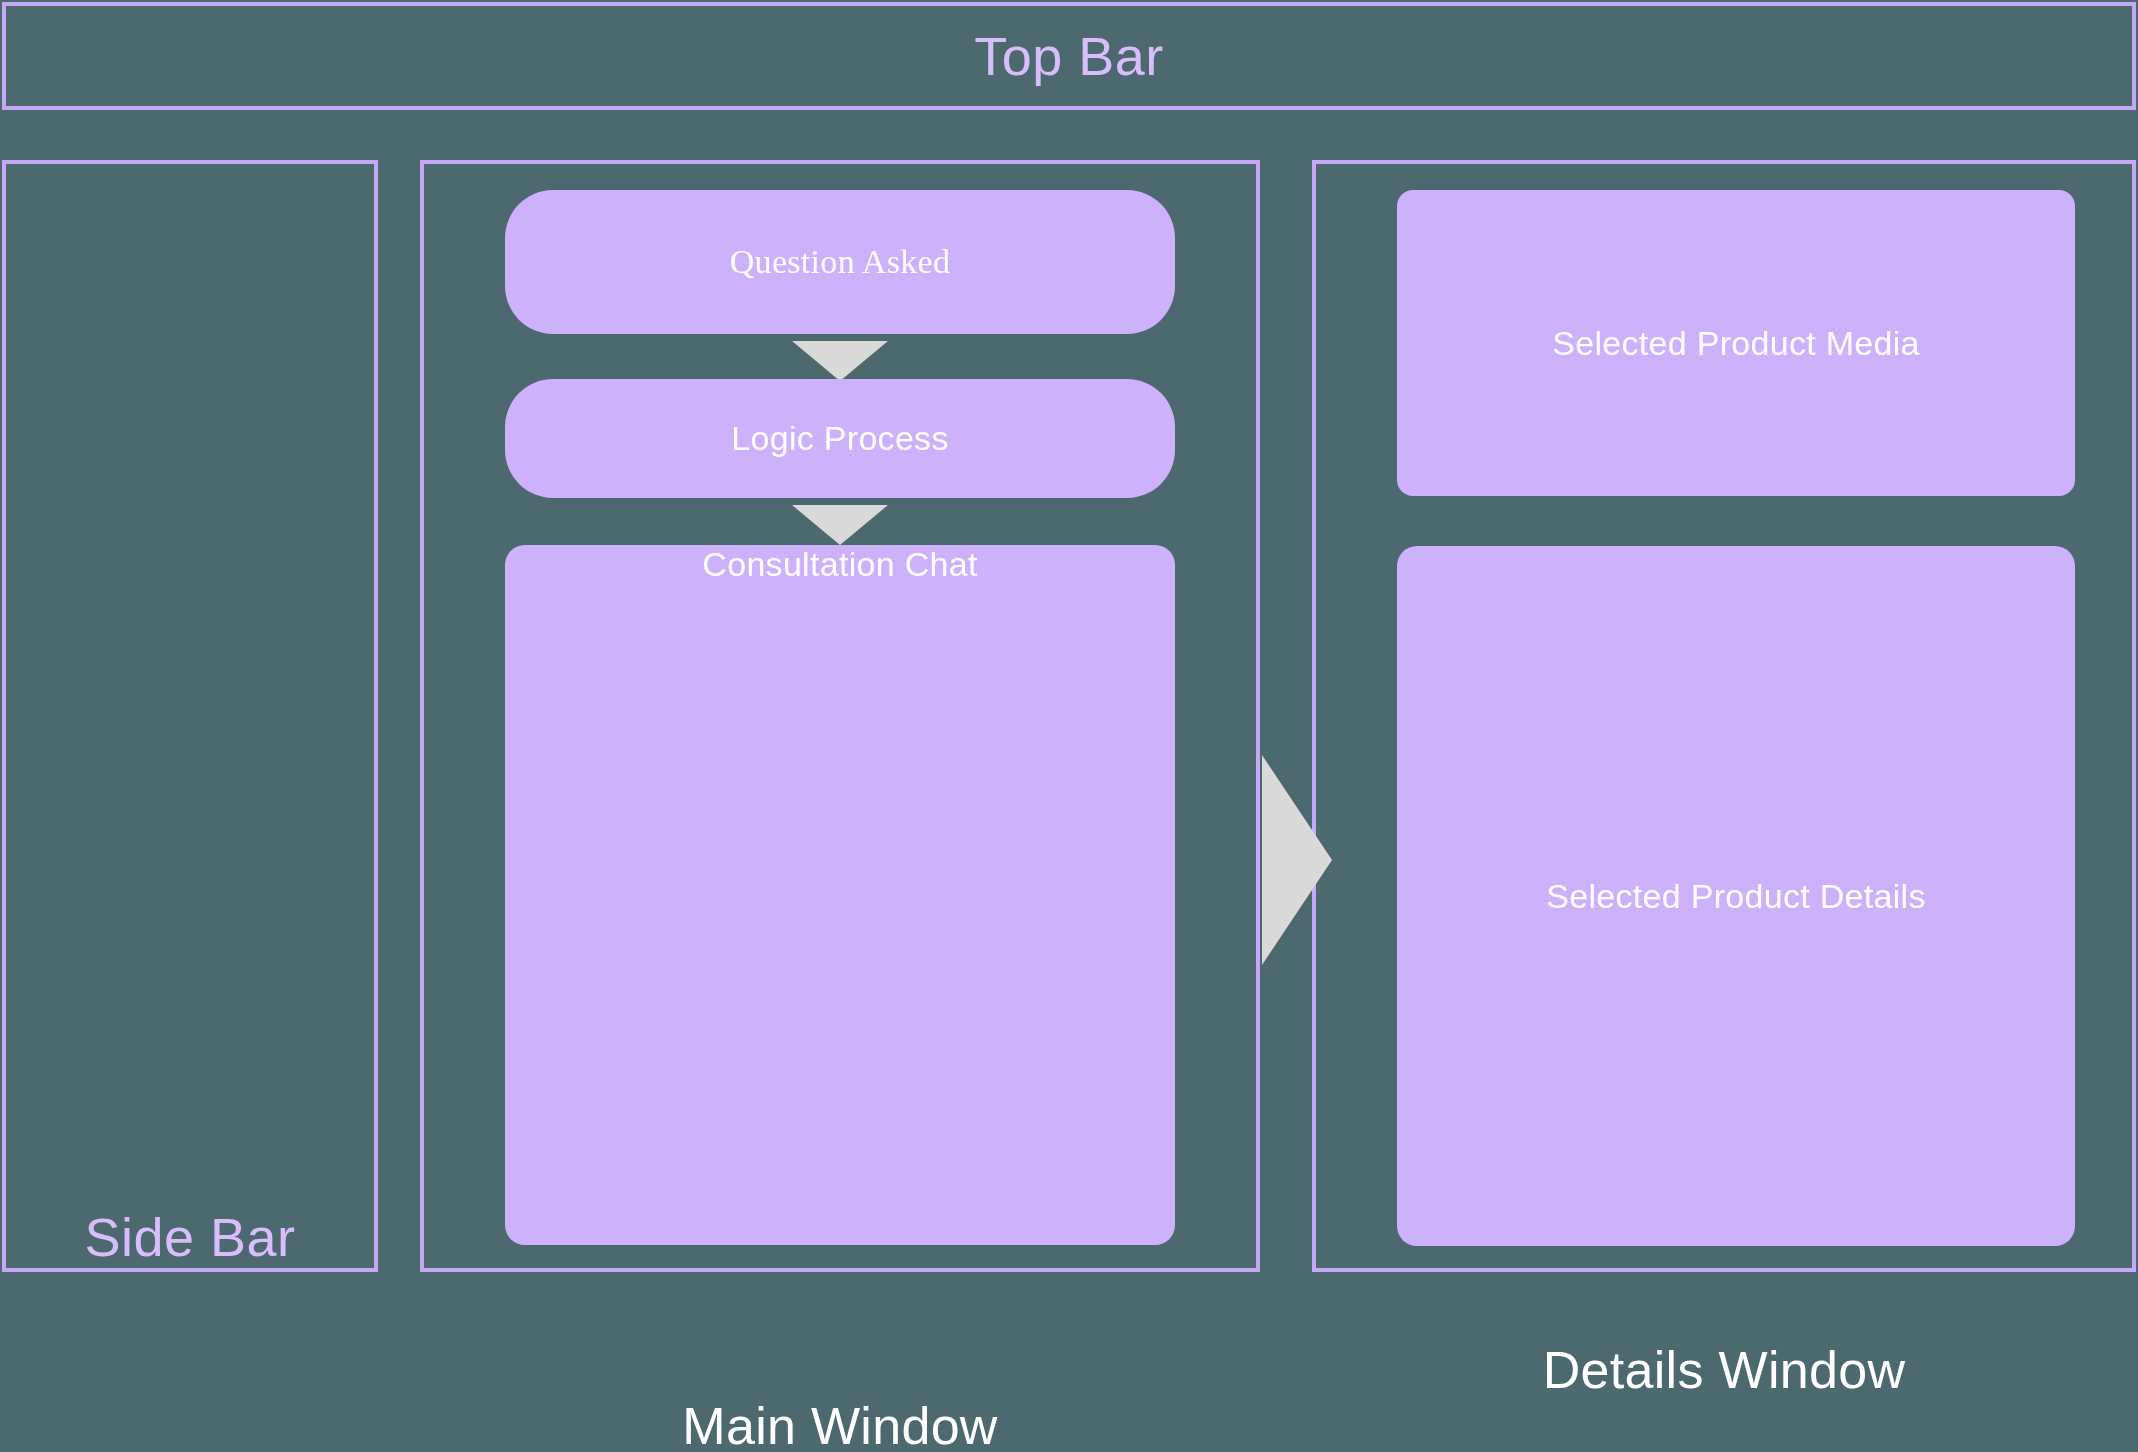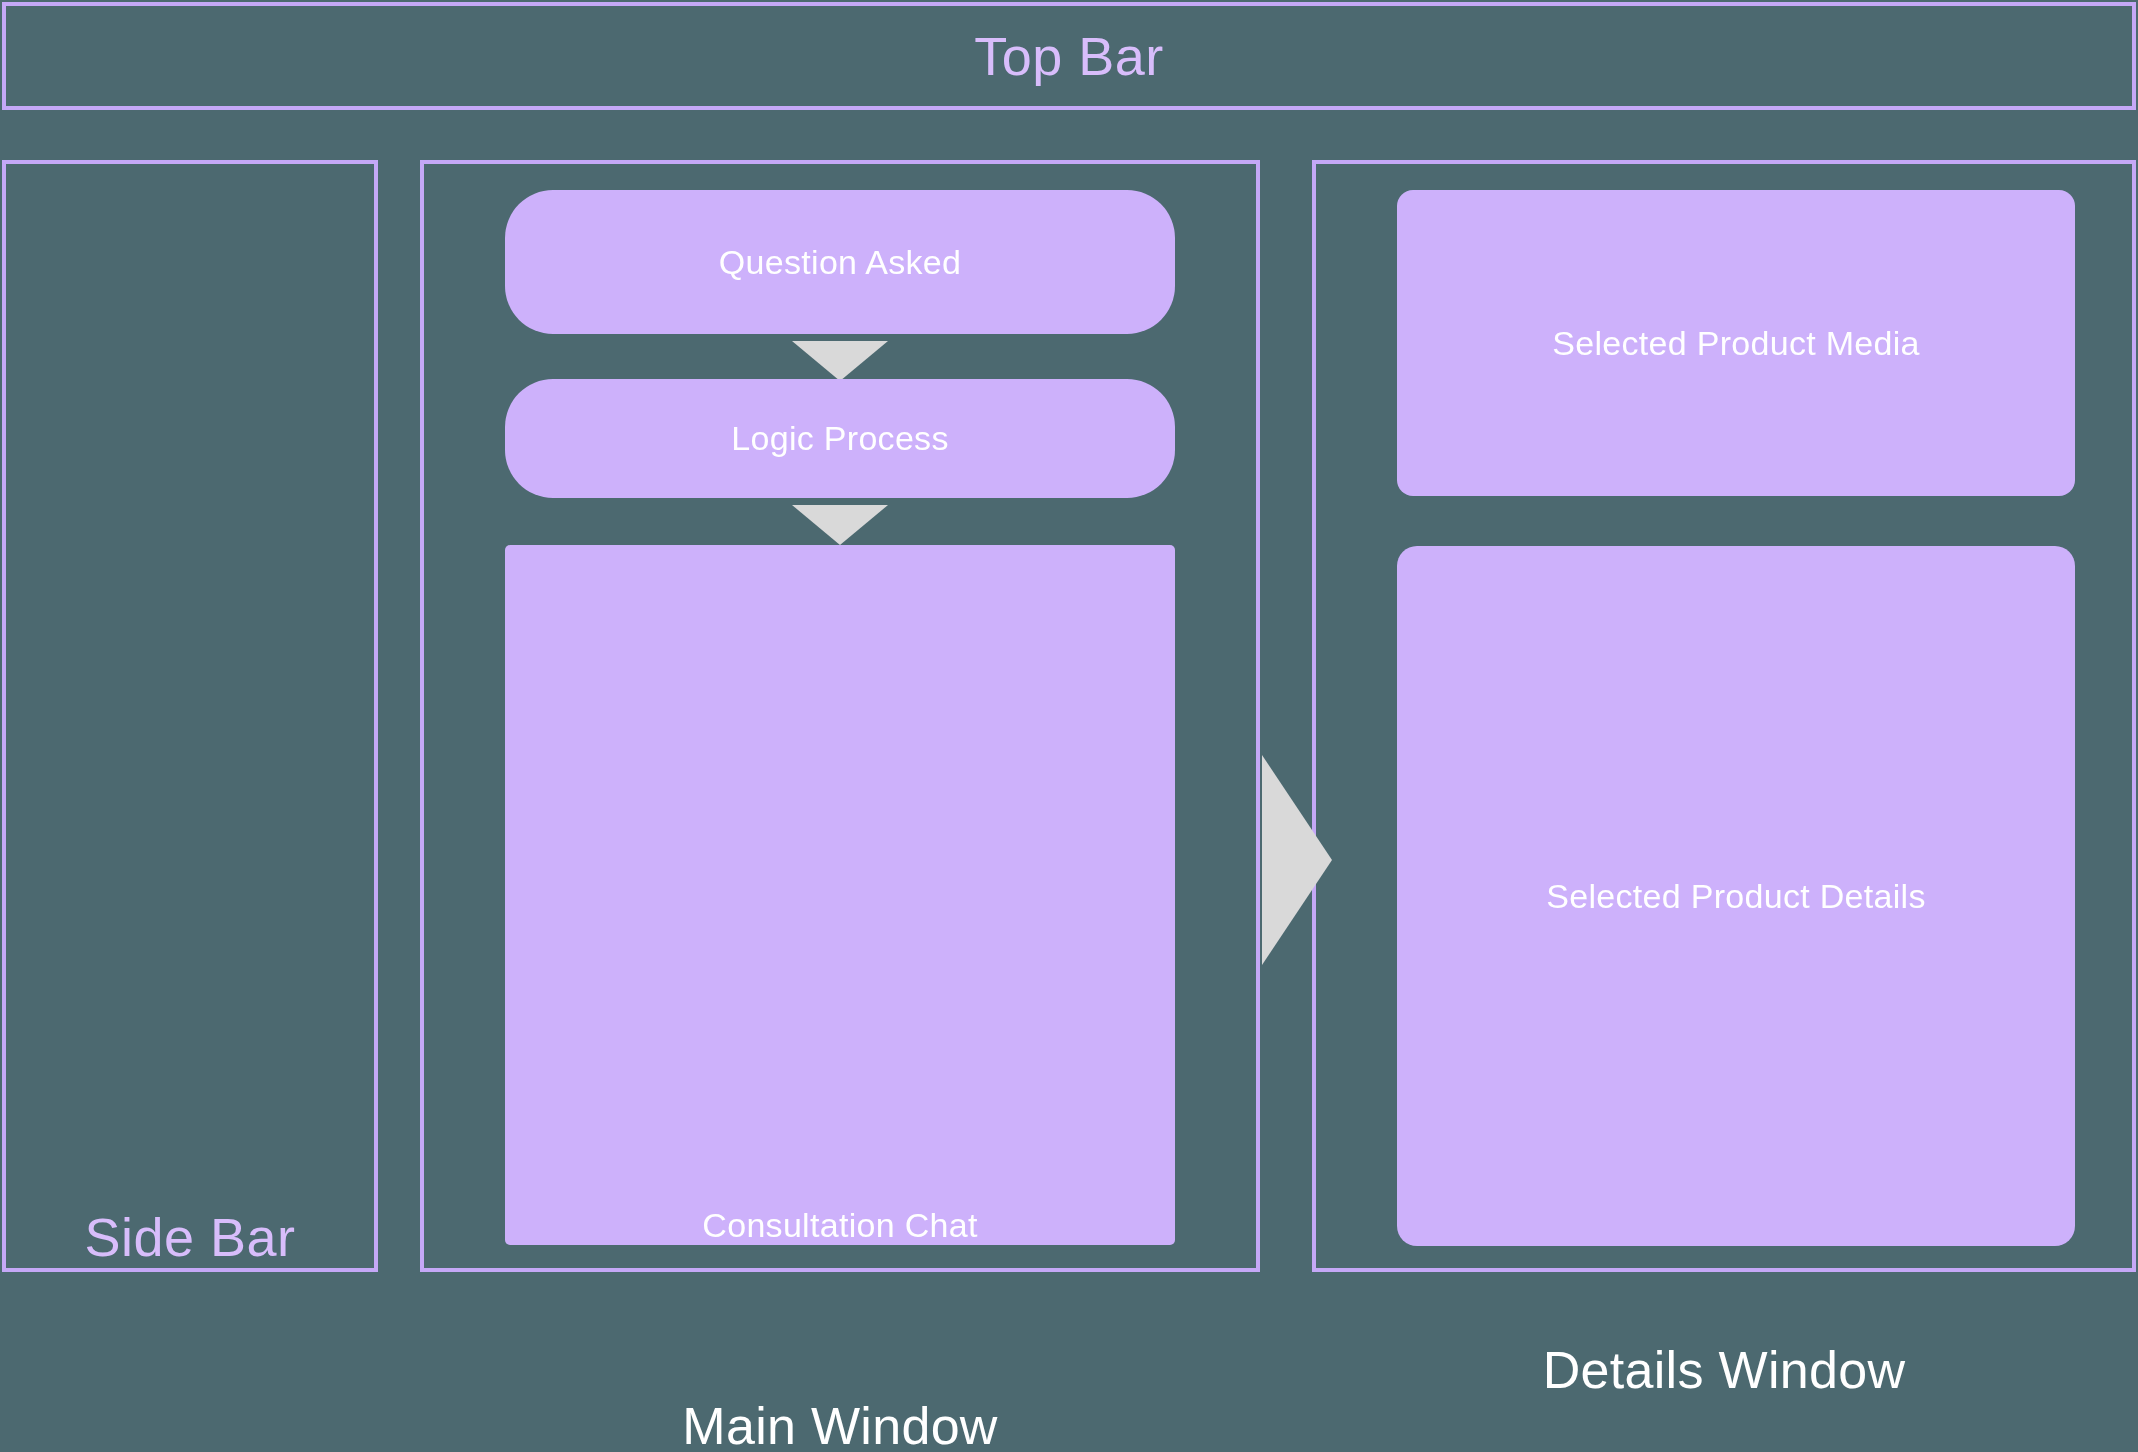--- a/index.html
+++ b/index.html
@@ -87,34 +87,35 @@
     font-weight: 400;
     letter-spacing: 0.3px;
     text-align: center;
   }
 
   #block-question {
     left: 505px;
     top: 190px;
     width: 670px;
     height: 144px;
+    font-family: Liberation Serif, serif;
   }
   #block-logic {
     left: 505px;
     top: 379px;
     width: 670px;
     height: 119px;
   }
   #block-chat {
     left: 505px;
     top: 545px;
     width: 670px;
     height: 700px;
-    border-radius: 5px;
-    align-items: flex-end;
+    border-radius: 20px;
+    align-items: flex-start;
   }
   #block-media {
     left: 1397px;
     top: 190px;
     width: 678px;
     height: 306px;
     border-radius: 16px;
   }
   #block-details {
     left: 1397px;

